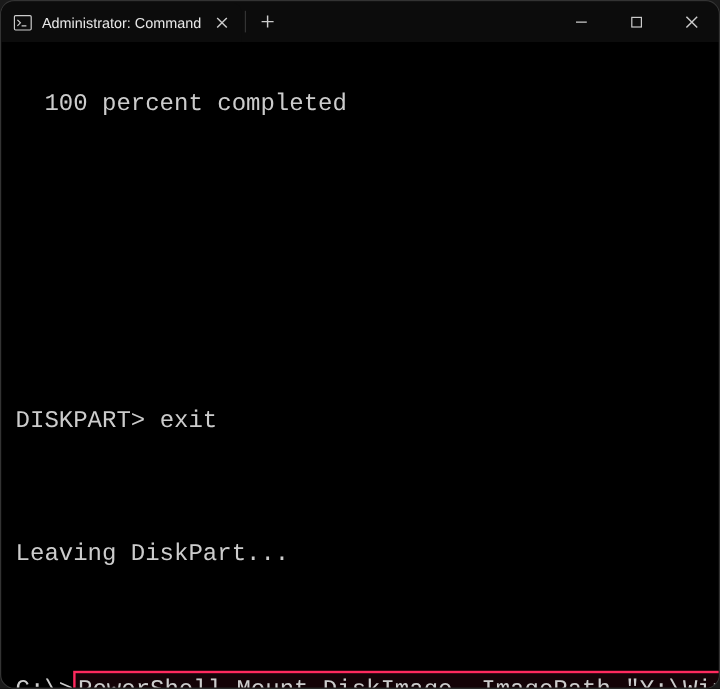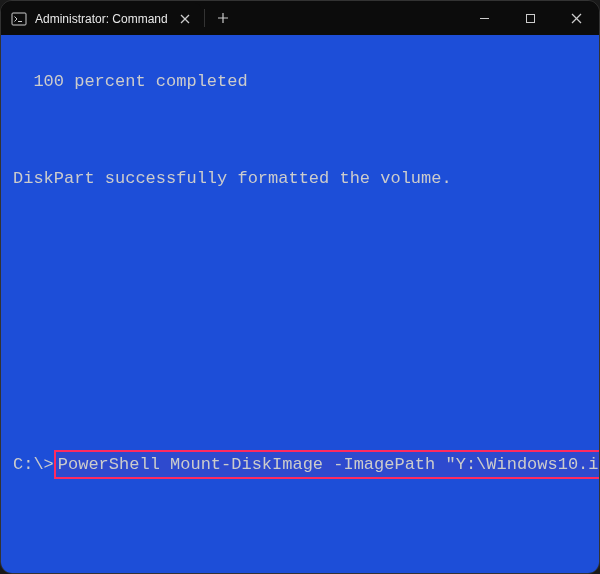--- a/index.html
+++ b/index.html
@@ -52,23 +52,23 @@
     display: flex; align-items: center; justify-content: center;
     color: #ccc; font-size: 16px;
   }
   .titlebar-spacer { flex: 1; }
   .win-btn {
     width: 46px;
     display: flex; align-items: center; justify-content: center;
     color: #ccc;
   }
   .terminal {
-    background: #1d4ed8;
+    background: #000000;
     color: #cccccc;
-    font-size: 17px;
+    font-size: 20px;
     line-height: 1.5;
     padding: 8px 12px 5px 12px;
     height: calc(574px - 34px);
     white-space: pre;
     overflow: hidden;
   }
   .hl {
     border: 2px solid #ff2a5f;
     background: rgba(255,42,95,0.08);
     padding: 0 2px;
@@ -119,25 +119,26 @@
     <svg width="11" height="11" viewBox="0 0 11 11">
       <line x1="1" y1="1" x2="10" y2="10" stroke="#cccccc" stroke-width="1.2"></line>
       <line x1="10" y1="1" x2="1" y2="10" stroke="#cccccc" stroke-width="1.2"></line>
     </svg>
   </div>
 </div>
 
 <div class="terminal">
 <div>  100 percent completed</div>
 <div class="empty"></div>
-<div>DiskPart successfully formatted the volume.</div>
 <div class="empty"></div>
 <div class="empty"></div>
 <div class="empty"></div>
+<div><span>DISKPART&gt; </span><span>exit</span></div>
 <div class="empty"></div>
+<div>Leaving DiskPart...</div>
 <div class="empty"></div>
 <div><span>C:\&gt;</span><span class="hl">PowerShell Mount-DiskImage -ImagePath "Y:\Windows10.iso"</span></div>
 
 
 
 
 
 
 
 </div>

